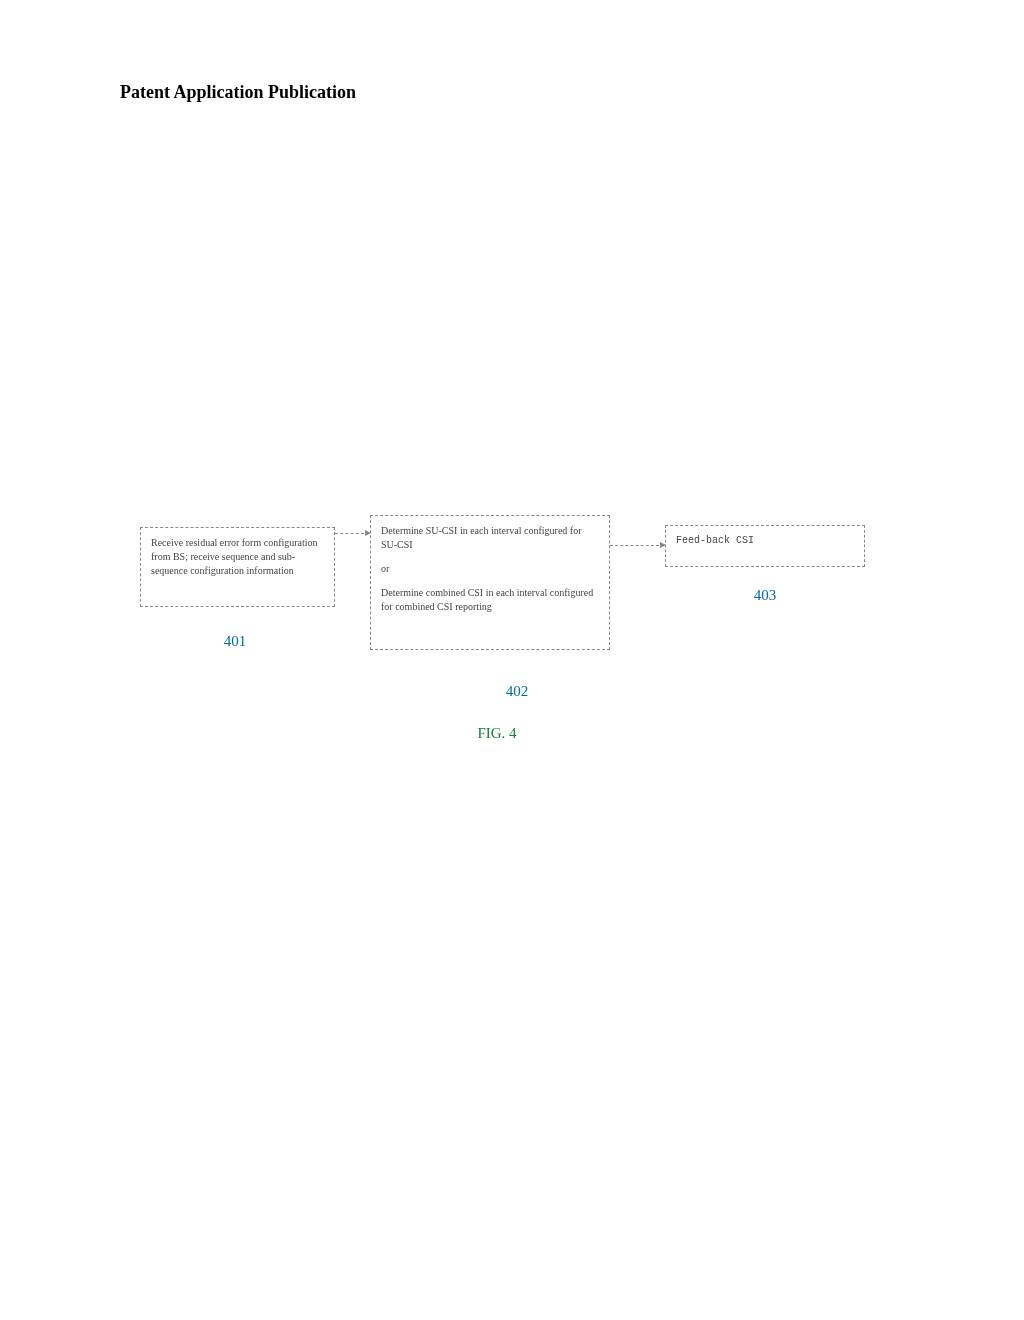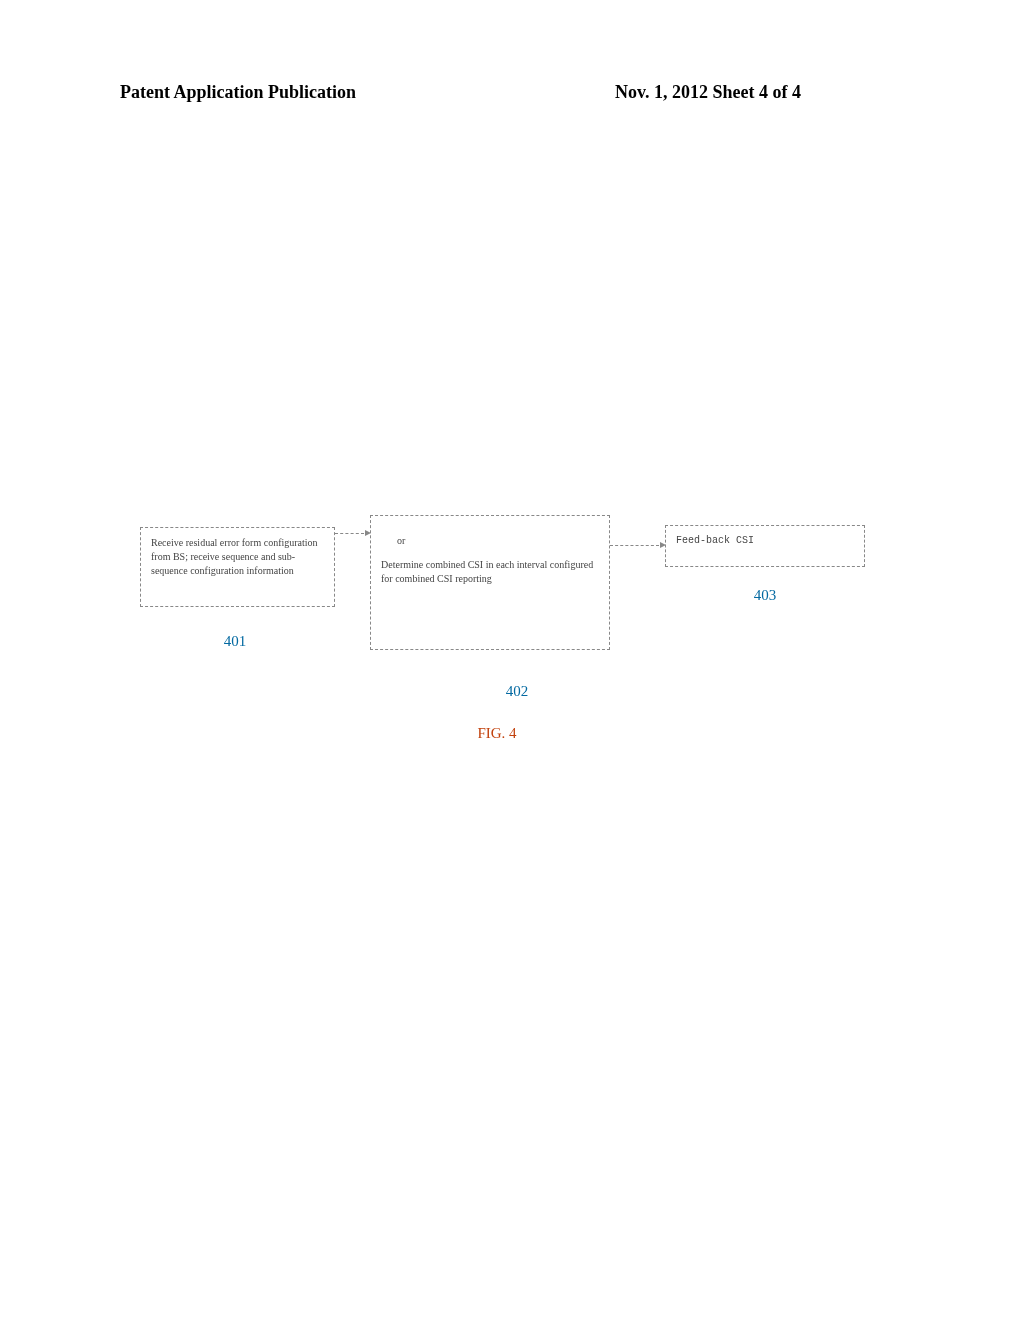--- a/index.html
+++ b/index.html
@@ -67,21 +67,21 @@
       height: 135px;
     }
     .box3 {
       left: 665px;
       top: 10px;
       width: 200px;
       height: 42px;
       font-family: Liberation Mono, monospace;
     }
     .box2 .or {
-      margin: 10px 16px;
+      margin: 10px 0;
     }
     .arrow {
       position: absolute;
       height: 1px;
     }
     .arrow::after {
       content: "";
       position: absolute;
       right: -1px;
       top: -3px;
@@ -120,38 +120,38 @@
     .label2 { left: 492px; top: 168px; width: 50px; }
     .label3 { left: 740px; top: 72px; width: 50px; }
     .fig-caption {
       position: absolute;
       left: 0;
       width: 994px;
       top: 725px;
       text-align: center;
       font-family: "Times New Roman", Times, serif;
       font-size: 15px;
-      color: #c2410c;
+      color: #15803d;
     }
   </style>
 </head>
 <body>
 
 <div class="header">
   <div class="header-left">Patent Application Publication</div>
-  <div class="header-mid">Nov. 1, 2012   Sheet 4 of 4</div>
 </div>
 
 <div class="diagram">
 
   <div class="box box1">
     <span>Receive residual error form configuration from BS; receive sequence and sub-sequence configuration information</span>
   </div>
 
   <div class="box box2">
+    <div>Determine SU-CSI in each interval configured for SU-CSI</div>
     <div class="or">or</div>
     <div>Determine combined CSI in each interval configured for combined CSI reporting</div>
   </div>
 
   <div class="box box3">
     <span>Feed-back  CSI</span>
   </div>
 
   <div class="arrow arrow1">
     <div class="arrow-line"></div>

